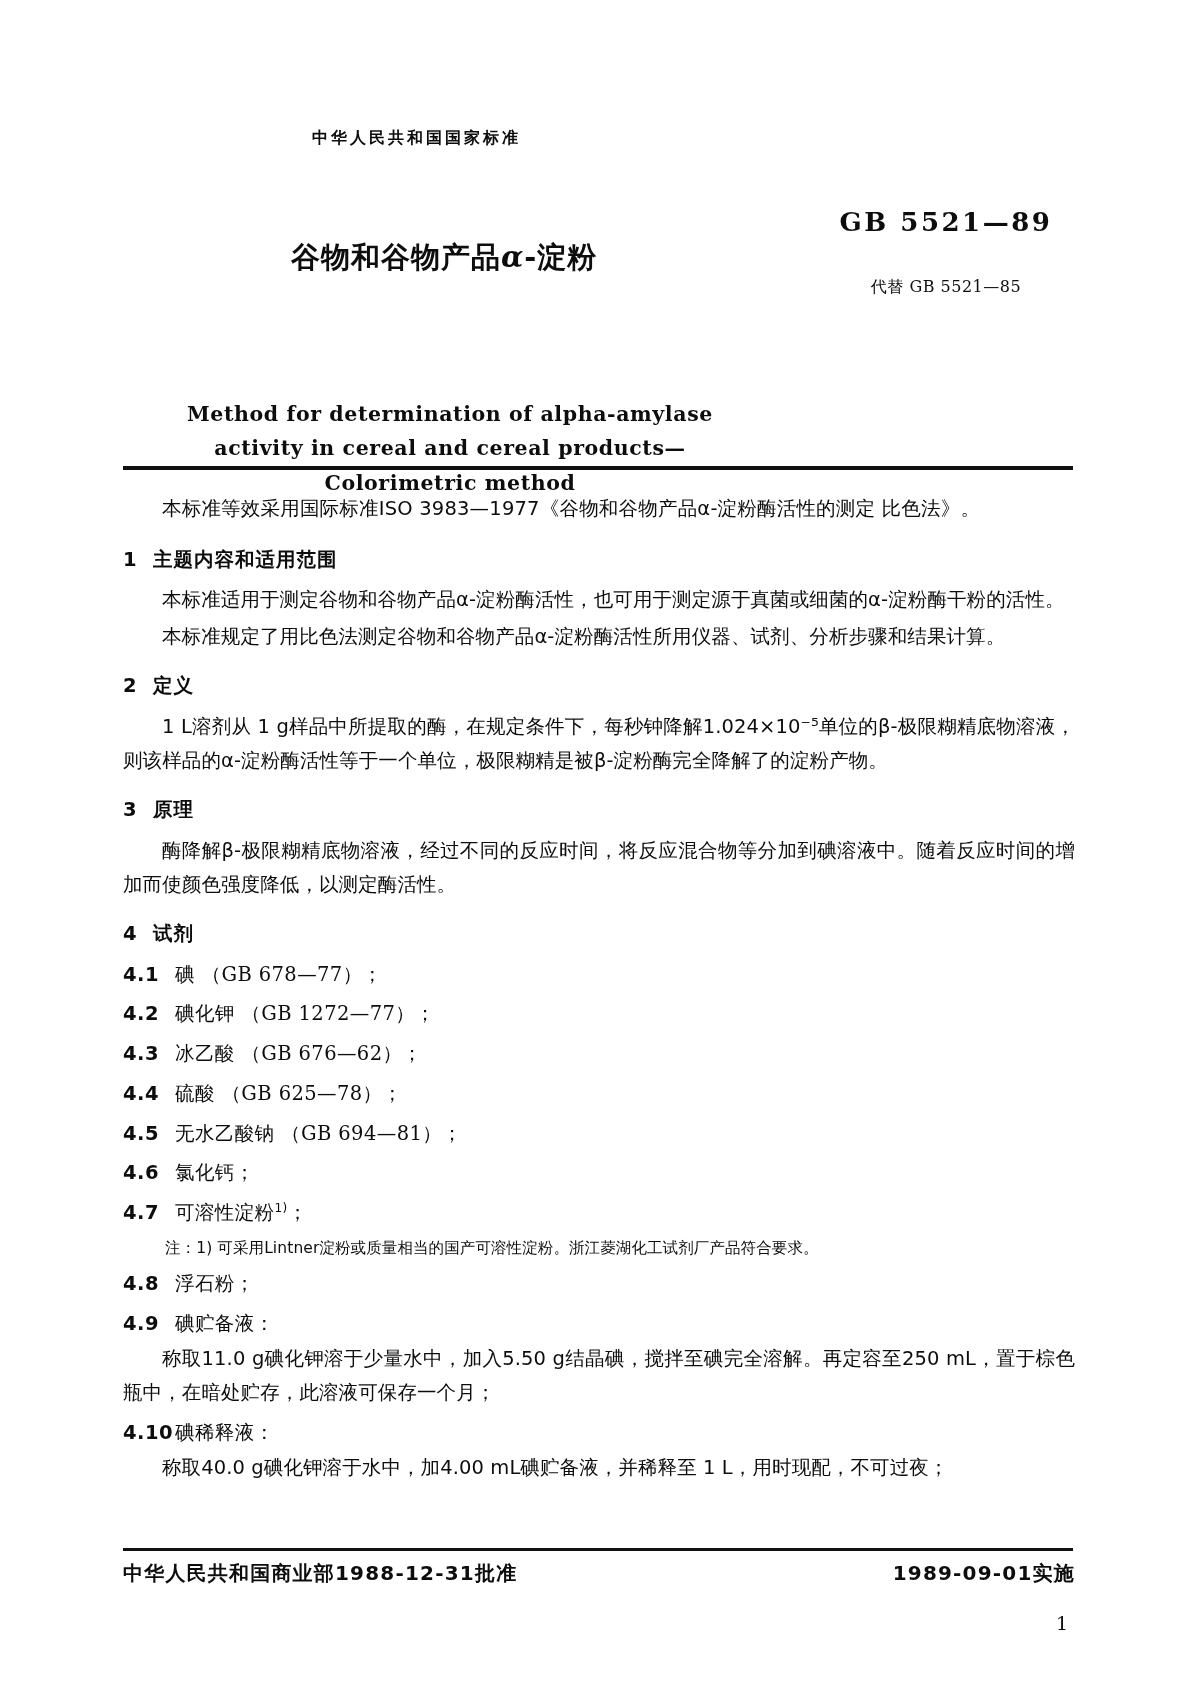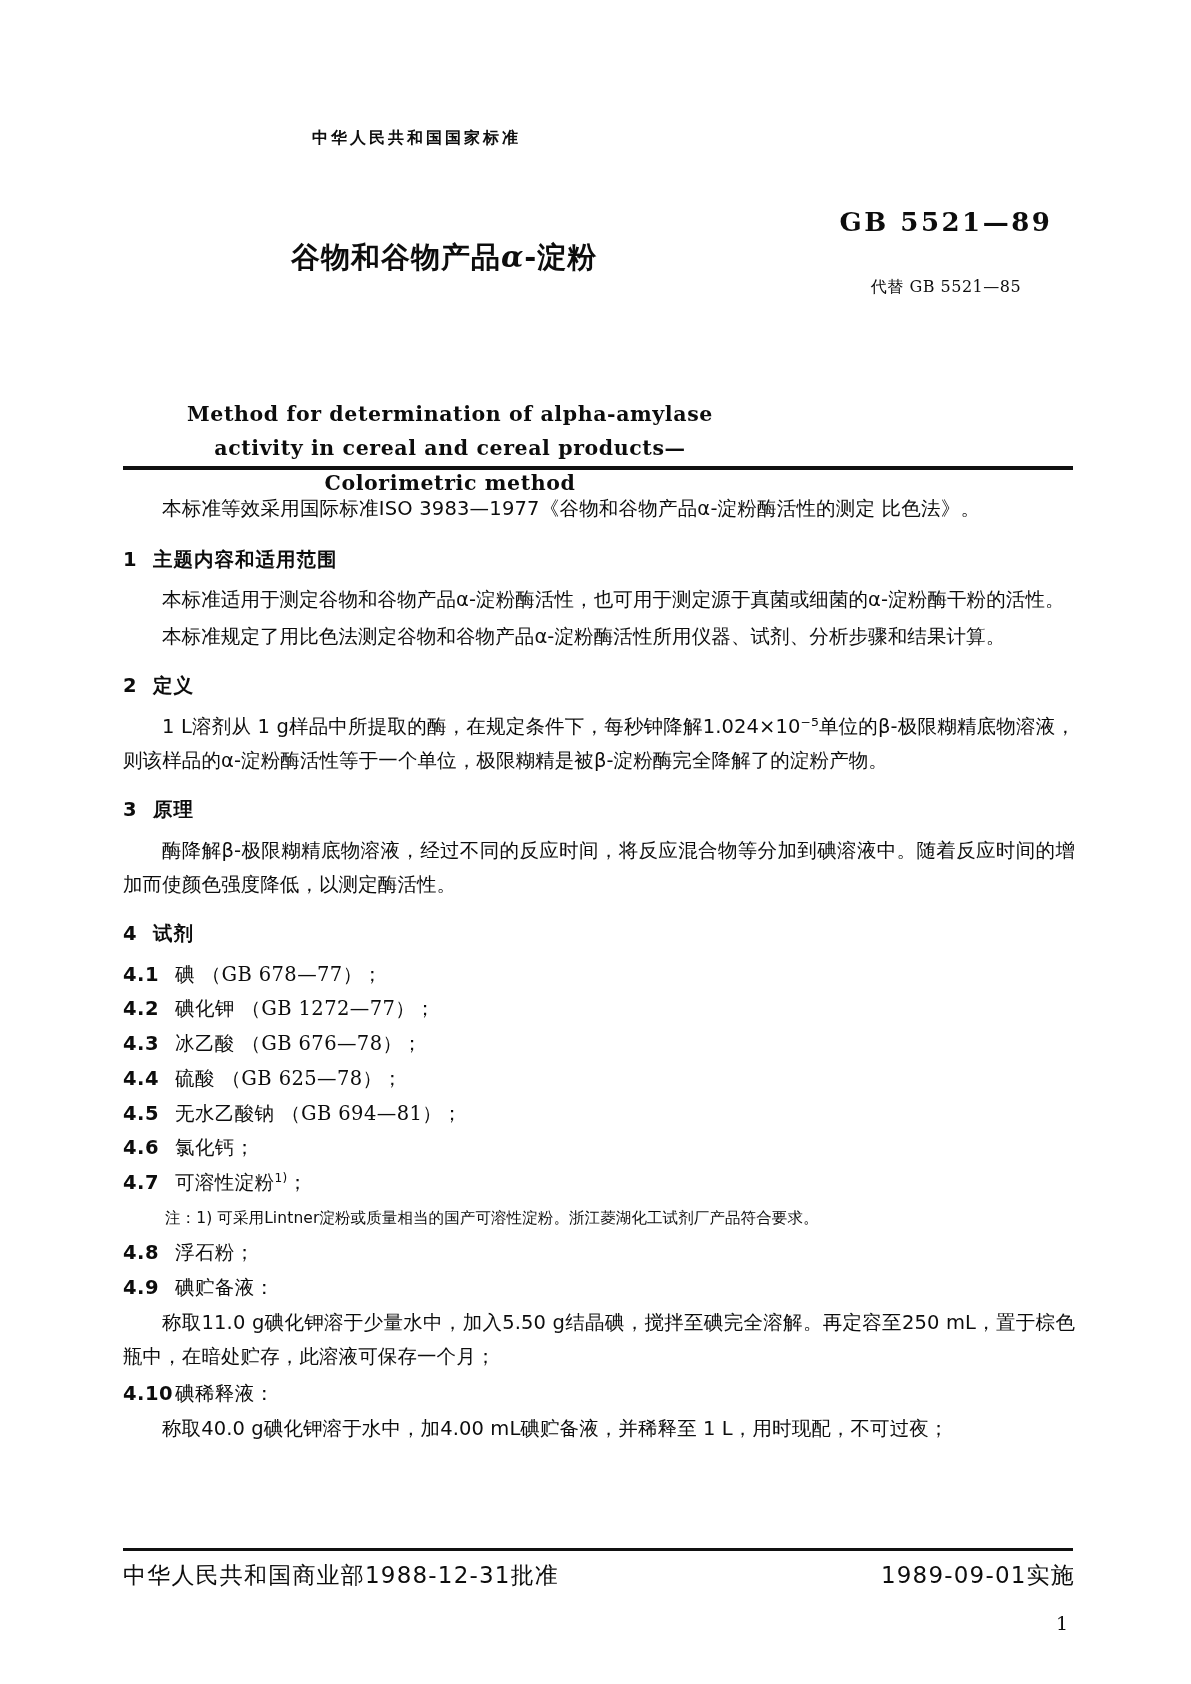--- a/index.html
+++ b/index.html
@@ -137,20 +137,21 @@
     display: inline-block;
     min-width: 30px;
   }
   .para-indent {
     text-indent: 2em;
     margin-bottom: 2px;
     letter-spacing: 0.1px;
     text-align: justify;
   }
   .reagent-line {
+    margin-top: 5px;
     letter-spacing: 0.4px;
   }
   .reagent-line .rnum {
     font-weight: 700;
     display: inline-block;
     min-width: 52px;
     letter-spacing: 0.5px;
   }
   .gbref {
     font-family: "DejaVu Serif", "Liberation Serif", serif;
@@ -167,22 +168,22 @@
 
   
   .footer {
     position: absolute;
     left: 123px;
     top: 1560px;
     width: 952px;
     display: flex;
     justify-content: space-between;
     align-items: baseline;
-    font-size: 23px;
-    font-weight: 400;
+    font-size: 20px;
+    font-weight: 700;
     letter-spacing: 1.2px;
   }
   .page-num {
     position: absolute;
     right: 123px;
     top: 1612px;
     font-size: 19px;
     font-family: "DejaVu Serif", serif;
   }
 </style>
@@ -240,21 +241,21 @@
       <span class="num">4</span><span>试剂</span>
     </div>
 
     <div class="reagent-line">
       <span class="rnum">4.1</span><span>碘</span>&nbsp;<span class="gbref">（GB 678—77）；</span>
     </div>
     <div class="reagent-line">
       <span class="rnum">4.2</span><span>碘化钾</span>&nbsp;<span class="gbref">（GB 1272—77）；</span>
     </div>
     <div class="reagent-line">
-      <span class="rnum">4.3</span><span>冰乙酸</span>&nbsp;<span class="gbref">（GB 676—78）；</span>
+      <span class="rnum">4.3</span><span>冰乙酸</span>&nbsp;<span class="gbref">（GB 676—62）；</span>
     </div>
     <div class="reagent-line">
       <span class="rnum">4.4</span><span>硫酸</span>&nbsp;<span class="gbref">（GB 625—78）；</span>
     </div>
     <div class="reagent-line">
       <span class="rnum">4.5</span><span>无水乙酸钠</span>&nbsp;<span class="gbref">（GB 694—81）；</span>
     </div>
     <div class="reagent-line">
       <span class="rnum">4.6</span><span>氯化钙；</span>
     </div>

